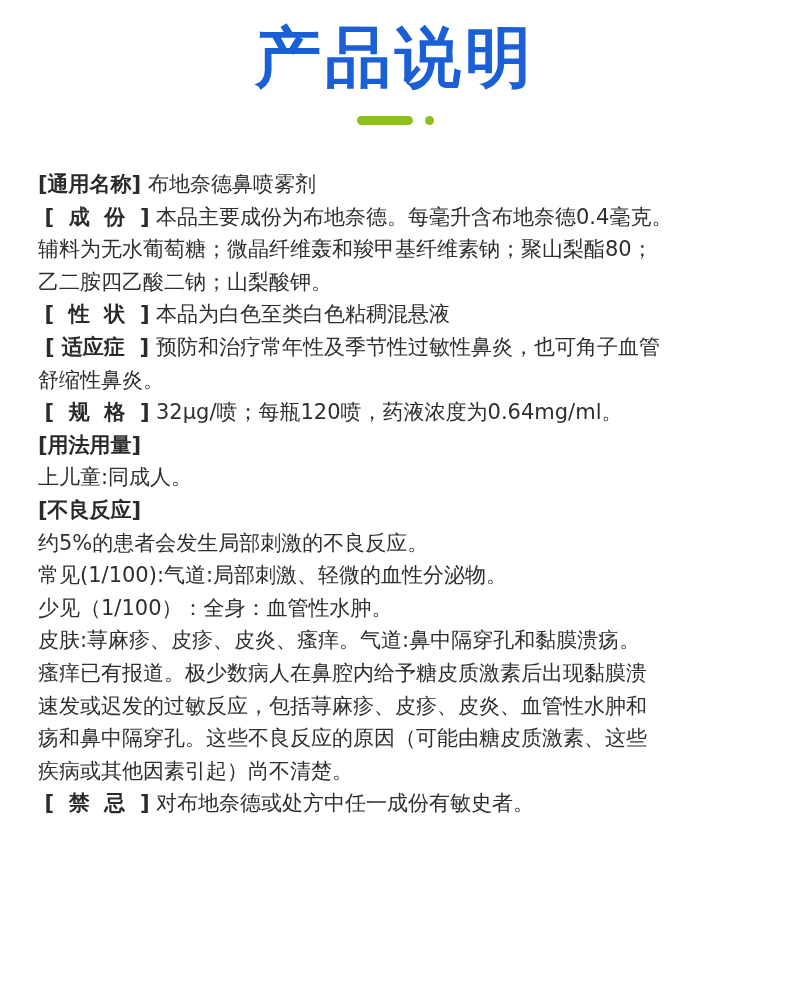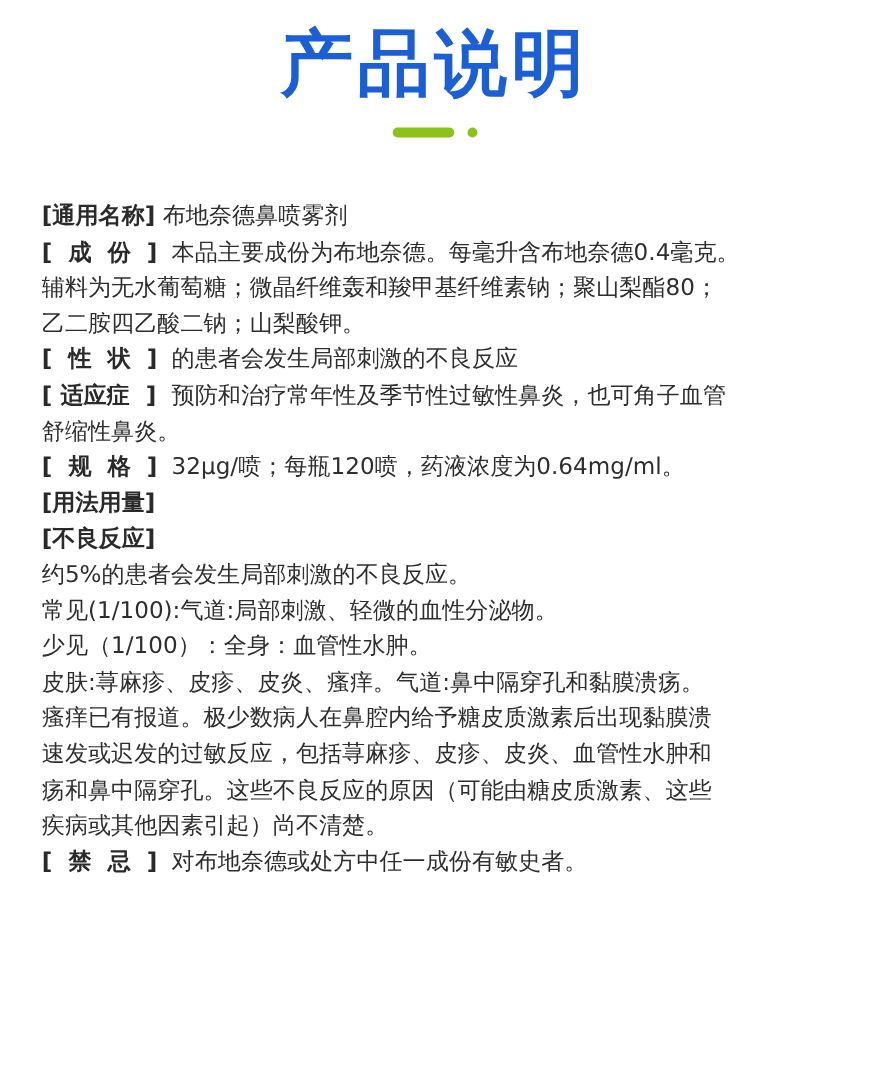--- a/index.html
+++ b/index.html
@@ -51,34 +51,34 @@
       border-radius: 50%;
       background: #8cc21a;
     }
     .content {
       position: absolute;
       left: 38px;
       top: 168px;
       width: 730px;
       font-size: 21px;
       line-height: 32.6px;
-      margin-top: 12px;
     }
     .line {
       white-space: nowrap;
       height: 32.6px;
     }
     .lbl {
       font-weight: bold;
       color: #2a2a2a;
     }
     .lbl-wide {
       display: inline-block;
       width: 118px;
       white-space: pre;
+      text-align: center;
     }
   </style>
 </head>
 <body>
 
 <div class="title">产品说明</div>
 
 <div class="accent">
   <div class="bar"></div>
   <div class="dot"></div>
@@ -91,34 +91,35 @@
     <span>布地奈德鼻喷雾剂</span>
   </div>
 
   <div class="line">
     <span class="lbl lbl-wide">[  成  份  ]</span><span>本品主要成份为布地奈德。每毫升含布地奈德0.4毫克。</span>
   </div>
   <div class="line">辅料为无水葡萄糖；微晶纤维轰和羧甲基纤维素钠；聚山梨酯80；</div>
   <div class="line">乙二胺四乙酸二钠；山梨酸钾。</div>
 
   <div class="line">
-    <span class="lbl lbl-wide">[  性  状  ]</span><span>的患者会发生局部刺激的不良反应</span>
+    <span class="lbl lbl-wide">[  性  状  ]</span><span>本品为白色至类白色粘稠混悬液</span>
   </div>
 
 
   <div class="line">
     <span class="lbl lbl-wide">[ 适应症  ]</span><span>预防和治疗常年性及季节性过敏性鼻炎，也可角子血管</span>
   </div>
   <div class="line">舒缩性鼻炎。</div>
 
   <div class="line">
     <span class="lbl lbl-wide">[  规  格  ]</span><span>32μg/喷；每瓶120喷，药液浓度为0.64mg/ml。</span>
   </div>
 
   <div class="line lbl">[用法用量]</div>
+  <div class="line">上儿童:同成人。</div>
 
   <div class="line lbl">[不良反应]</div>
   <div class="line">约5%的患者会发生局部刺激的不良反应。</div>
   <div class="line">常见(1/100):气道:局部刺激、轻微的血性分泌物。</div>
   <div class="line">少见（1/100）：全身：血管性水肿。</div>
   <div class="line">皮肤:荨麻疹、皮疹、皮炎、瘙痒。气道:鼻中隔穿孔和黏膜溃疡。</div>
   <div class="line">瘙痒已有报道。极少数病人在鼻腔内给予糖皮质激素后出现黏膜溃</div>
   <div class="line">速发或迟发的过敏反应，包括荨麻疹、皮疹、皮炎、血管性水肿和</div>
   <div class="line">疡和鼻中隔穿孔。这些不良反应的原因（可能由糖皮质激素、这些</div>
   <div class="line">疾病或其他因素引起）尚不清楚。</div>

